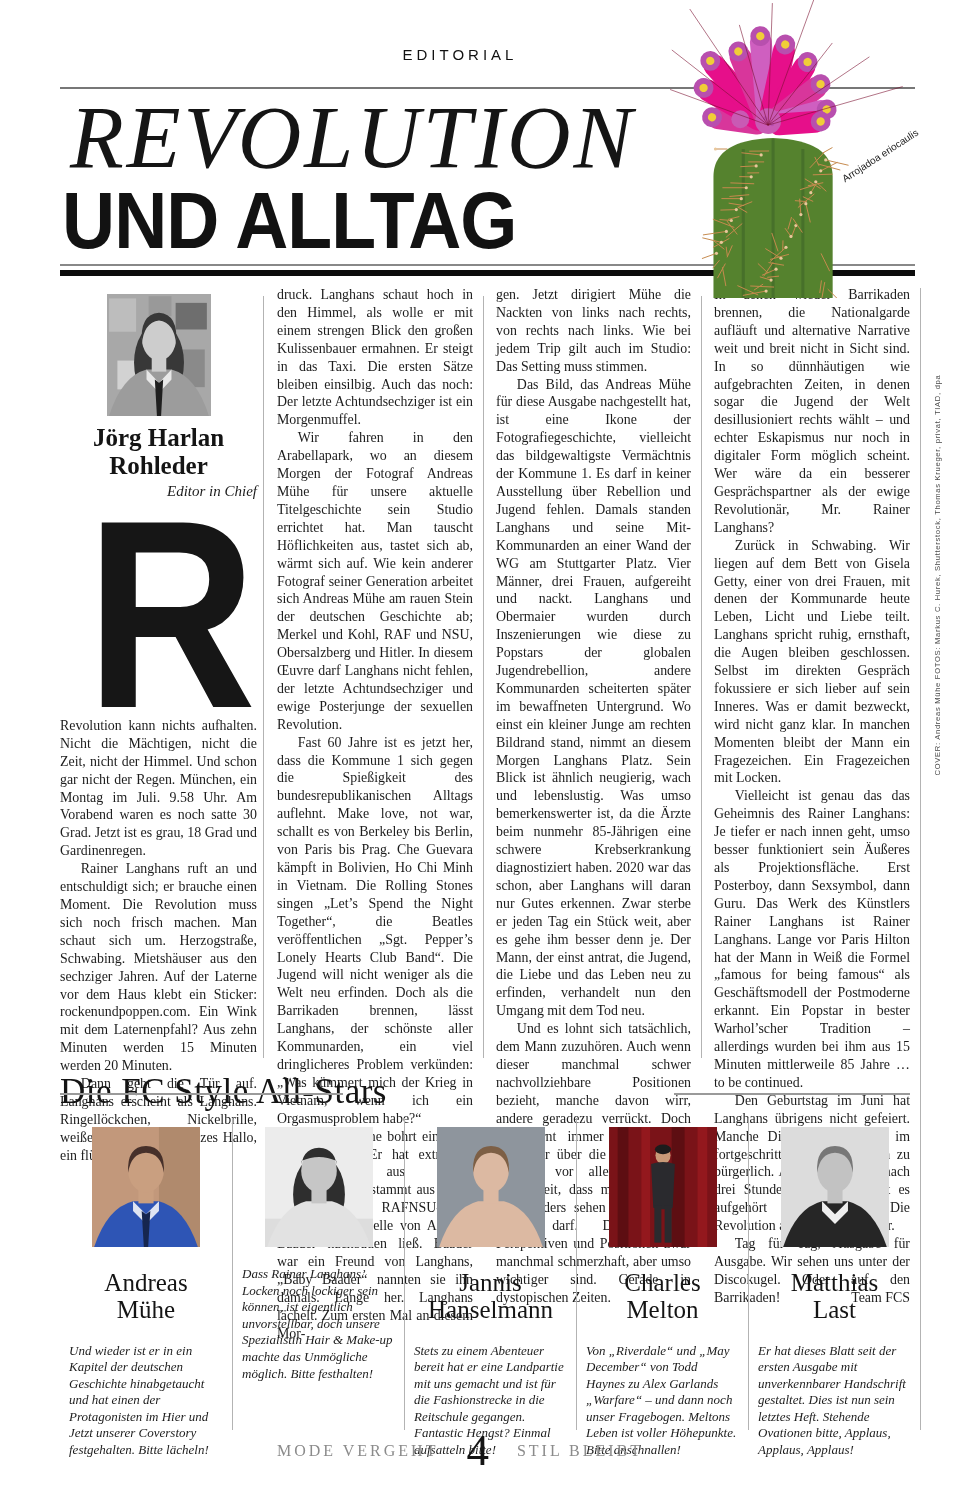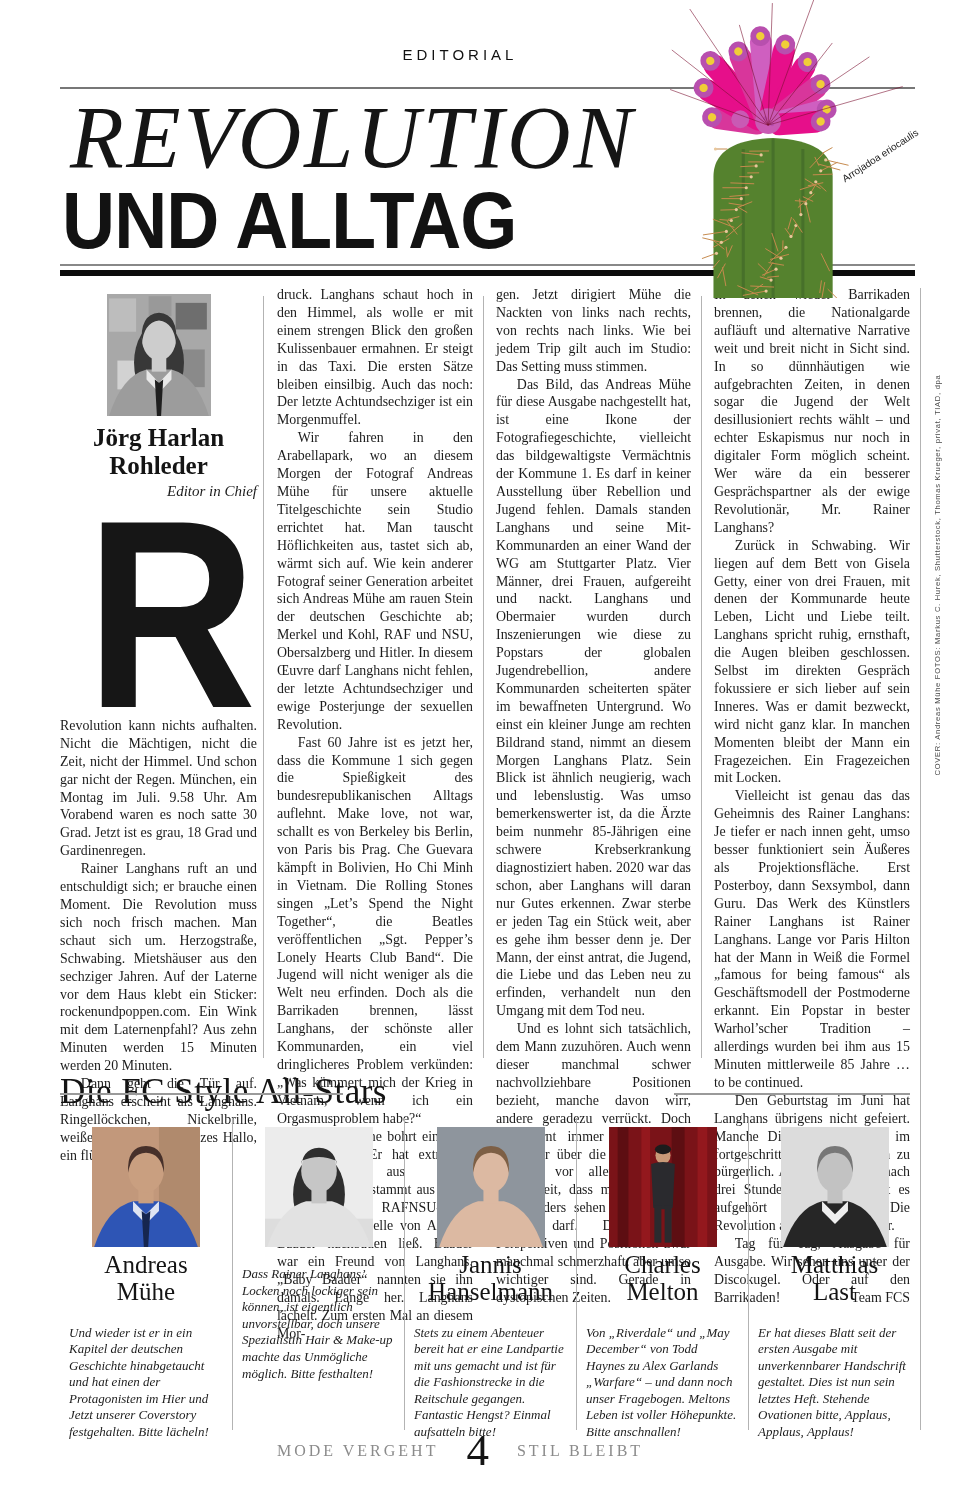--- a/index.html
+++ b/index.html
@@ -52,21 +52,21 @@
   .as-heading{position:absolute;top:1072px;left:60px;width:860px;text-align:left;
            font-size:35px;color:#141414;letter-spacing:0.5px;}
   .as-line{position:absolute;top:1093px;height:1.5px;background:#9a9a9a;}
   #asl-left{left:60px;width:283px;}
   #asl-right{left:674px;width:236px;}
   .as-row{position:absolute;left:60px;top:1118px;width:860px;height:312px;display:flex;}
   .entry{width:172px;box-sizing:border-box;padding:0 9px;}
   .entry + .entry{border-left:1px solid var(--divider,#b3b3b3);}
   .entry-photo{width:108px;height:120px;margin:9px auto 0;overflow:hidden;}
   .entry-photo svg{width:100%;height:100%;display:block;}
-  .entry-name{margin-top:5px;text-align:center;font-size:25px;line-height:1.07;color:#141414;}
+  .entry-name{margin-top:23px;text-align:center;font-size:25px;line-height:1.07;color:#141414;}
   .entry-bio{margin-top:19px;font-size:13px;line-height:16.6px;text-align:left;font-style:italic;}
   
   .folio{position:absolute;top:1428px;left:0;right:55px;display:flex;
          justify-content:center;align-items:center;gap:28px;}
   .folio-label{font-size:16px;letter-spacing:3px;color:var(--footer-gray,#8b8b8b);}
   .folio-num{font-size:45px;color:#141414;line-height:1;}
 </style>
 </head>
 <body>
 

